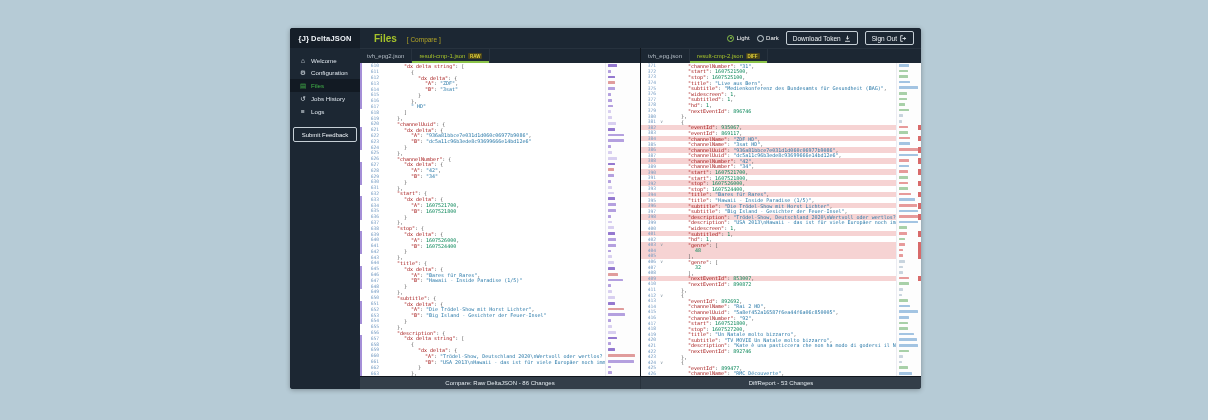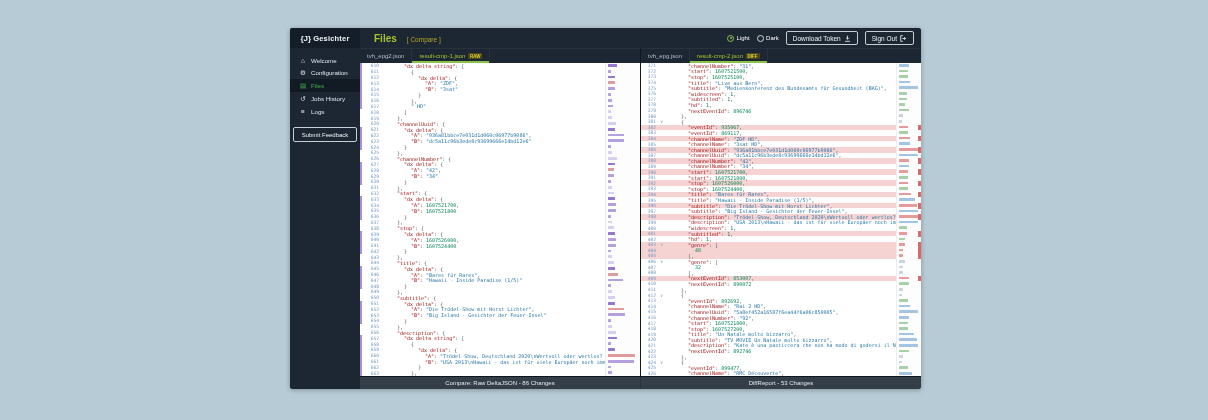--- a/index.html
+++ b/index.html
@@ -70,21 +70,21 @@
   svg{display:block;}
 </style>
 </head>
 <body>
 
 <div class="window">
 
   <div class="hdr">
     <div class="logo">
       <span class="br">{J}</span>
-      <span class="nm">Gesichter</span>
+      <span class="nm">DeltaJSON</span>
     </div>
     <span class="title">Files</span>
     <span class="cmp">[ Compare ]</span>
     <div class="hright">
       <span class="radio">
         <span class="rc on"></span>
         <span>Light</span>
       </span>
       <span class="radio">
         <span class="rc off"></span>

